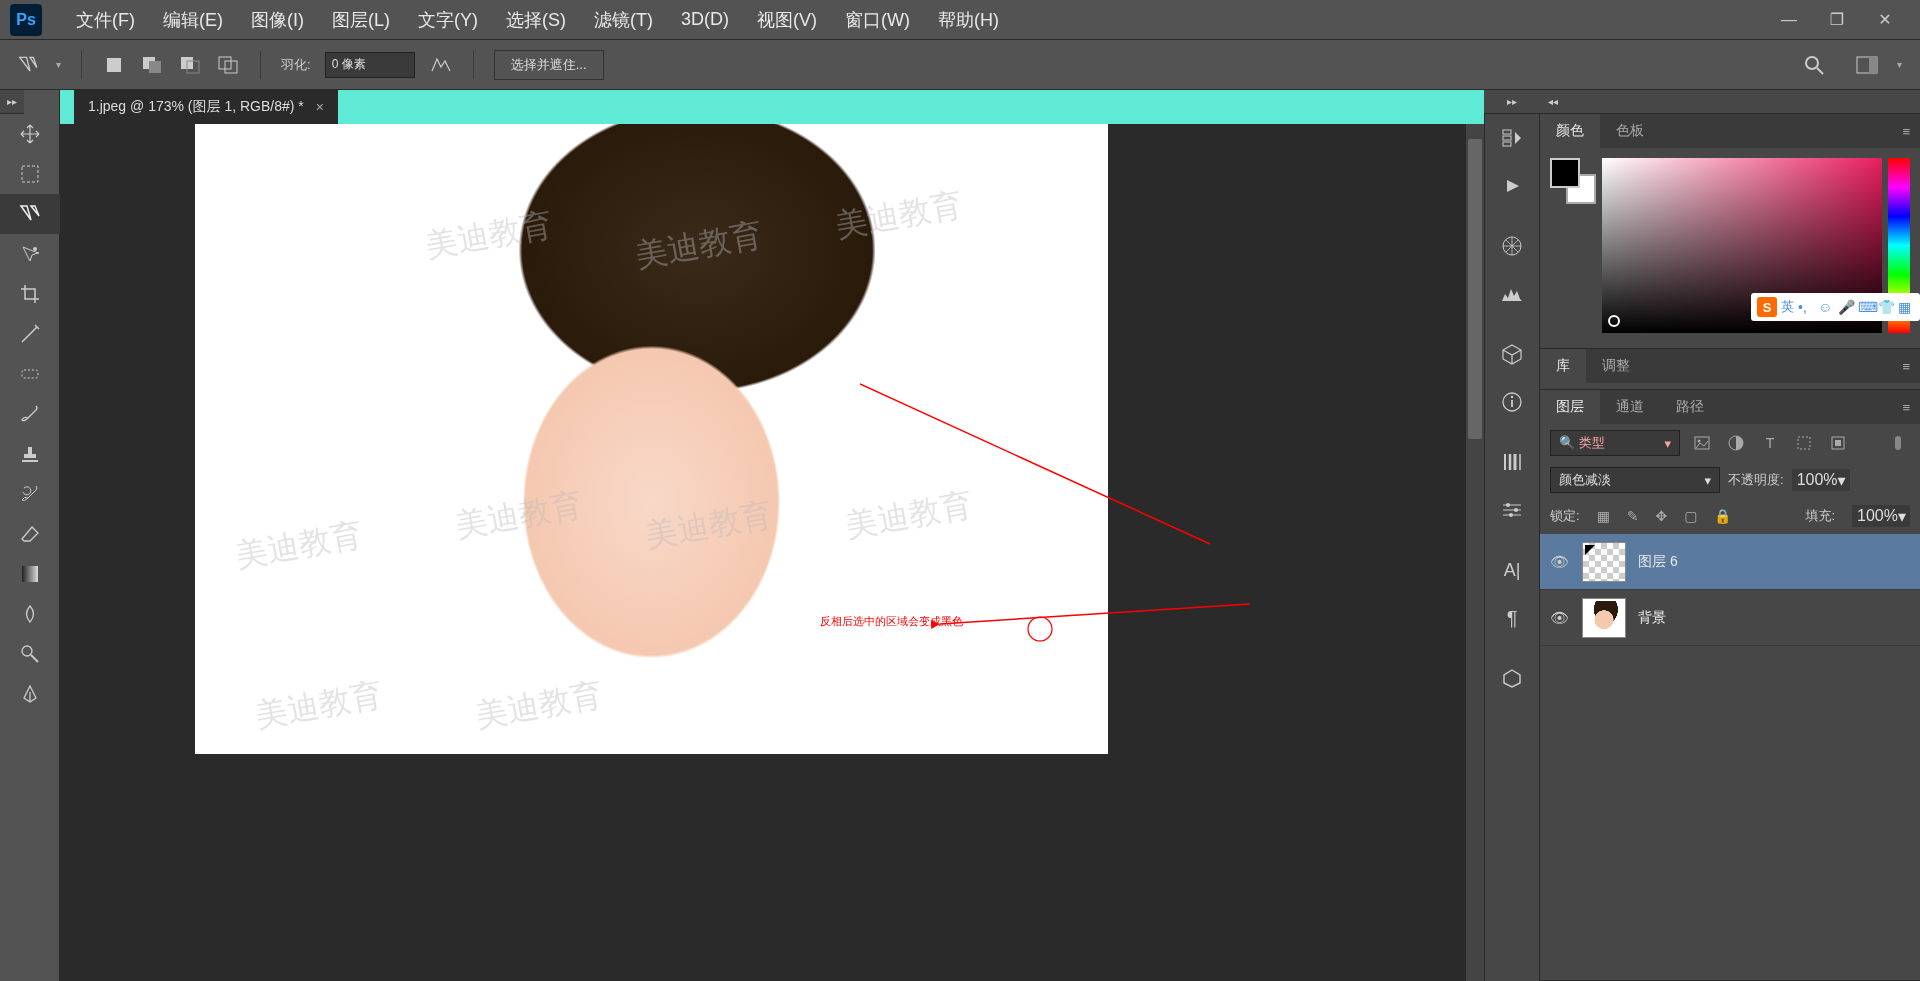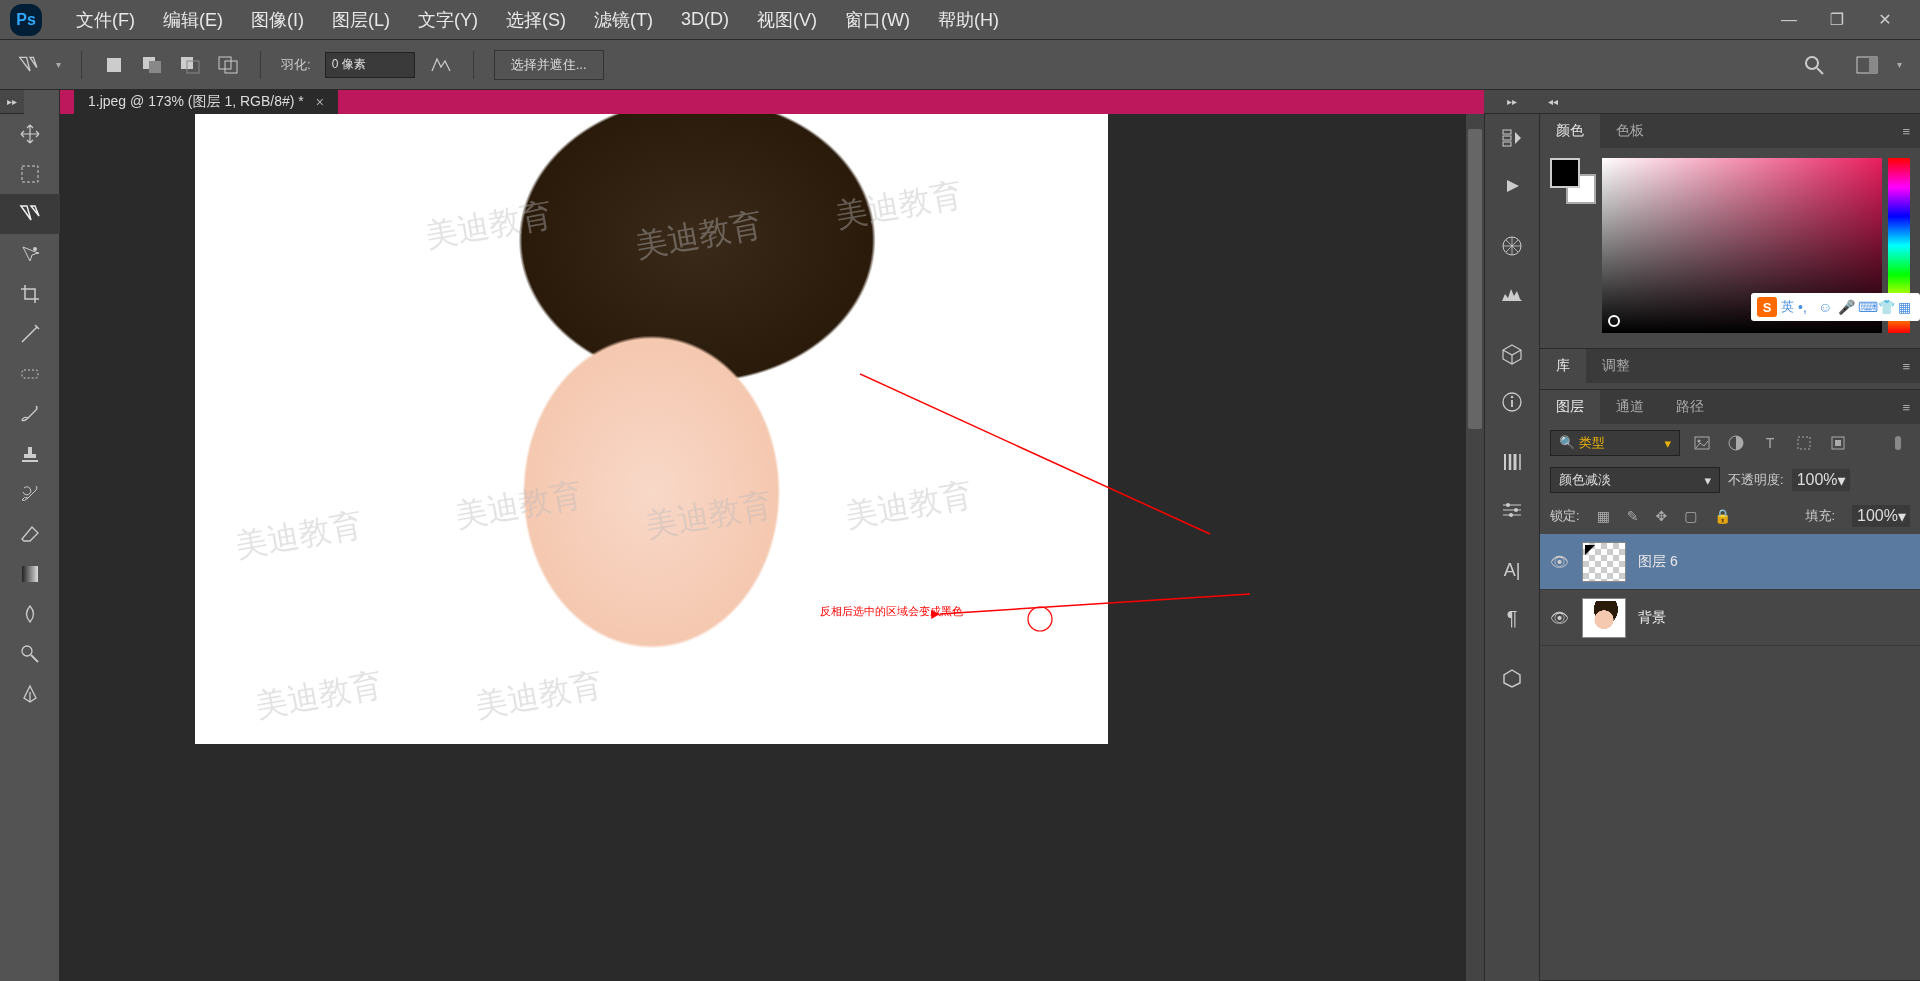--- a/index.html
+++ b/index.html
@@ -1,19 +1,19 @@
 <!DOCTYPE html>
 <html><head>
 <meta charset="utf-8">
 <style>
 * { margin: 0; padding: 0; box-sizing: border-box; font-family: "Microsoft YaHei", sans-serif; }
 body { background: #535353; color: #e8e8e8; width: 1920px; height: 981px; overflow: hidden; position: relative; font-size: 13px; }
 
 .menu-bar { height: 40px; background: #535353; display: flex; align-items: center; padding: 0 10px; border-bottom: 1px solid #2a2a2a; }
-.ps-logo { width: 32px; height: 32px; background: #001e36; color: #31a8ff; font-weight: bold; font-size: 16px; display: flex; align-items: center; justify-content: center; border-radius: 12px; margin-right: 20px; }
+.ps-logo { width: 32px; height: 32px; background: #001e36; color: #31a8ff; font-weight: bold; font-size: 16px; display: flex; align-items: center; justify-content: center; border-radius: 4px; margin-right: 20px; }
 .menu-item { padding: 0 14px; height: 100%; display: flex; align-items: center; cursor: pointer; color: #e8e8e8; font-size: 18px; }
 .win-controls { margin-left: auto; display: flex; gap: 18px; padding-right: 10px; }
 .win-btn { width: 30px; height: 24px; display: flex; align-items: center; justify-content: center; cursor: pointer; color: #ccc; font-size: 16px; }
 
 .options-bar { height: 50px; background: #535353; display: flex; align-items: center; padding: 0 18px; border-bottom: 1px solid #2a2a2a; gap: 14px; }
 .opt-icon { width: 24px; height: 24px; display: flex; align-items: center; justify-content: center; color: #ccc; cursor: pointer; }
 .opt-divider { width: 1px; height: 28px; background: #3a3a3a; margin: 0 6px; }
 .feather-label { color: #ccc; font-size: 13px; }
 .feather-input { width: 90px; height: 26px; background: #3a3a3a; border: 1px solid #222; color: #ddd; padding: 0 6px; font-size: 12px; }
 .opt-btn { height: 30px; padding: 0 16px; background: #535353; border: 1px solid #333; color: #ddd; cursor: pointer; font-size: 13px; display: flex; align-items: center; }
@@ -22,21 +22,21 @@
 .main-row { display: flex; height: calc(100% - 90px); }
 
 .expand-btn { width: 24px; height: 24px; background: #474747; color: #ccc; display: flex; align-items: center; justify-content: center; font-size: 10px; cursor: pointer; border-bottom: 1px solid #2a2a2a; }
 
 .toolbox-col { width: 60px; background: #535353; border-right: 1px solid #2a2a2a; }
 .toolbox { display: flex; flex-direction: column; }
 .tool { width: 60px; height: 40px; display: flex; align-items: center; justify-content: center; cursor: pointer; position: relative; }
 .tool.active { background: #3a3a3a; }
 
 .canvas-area { flex: 1; background: #2a2a2a; display: flex; flex-direction: column; position: relative; }
-.doc-tab-bar { height: 24px; background: #be185d; display: flex; padding-left: 14px; }
+.doc-tab-bar { height: 34px; background: #5eead4; display: flex; padding-left: 14px; }
 .doc-tab { height: 100%; display: flex; align-items: center; padding: 0 14px; color: #ddd; font-size: 14px; gap: 12px; background: #2a2a2a; }
 .doc-close { color: #aaa; cursor: pointer; font-size: 14px; }
 .canvas-viewport { flex: 1; background: #2a2a2a; position: relative; overflow: hidden; }
 .canvas-img { position: absolute; left: 135px; top: 0; width: 913px; height: 630px; background: #fff; }
 .face-placeholder { position: absolute; inset: 0; background:
   radial-gradient(ellipse 280px 340px at 50% 60%, #f8d8c8 0%, #f5c8b0 45%, transparent 46%),
   radial-gradient(ellipse 350px 280px at 55% 20%, #3a2a1a 0%, #2a1a0a 50%, transparent 51%),
   #ffffff;
 }
 .watermark { position: absolute; color: #bbb; font-size: 32px; opacity: 0.4; transform: rotate(-10deg); pointer-events: none; font-weight: 500; }
@@ -64,21 +64,21 @@
 .hue-strip { width: 22px; height: 175px; background: linear-gradient(to bottom, #ff0000, #ff00ff, #0000ff, #00ffff, #00ff00, #ffff00, #ff0000); }
 .ime-bar { position: absolute; right: 0px; top: 145px; height: 28px; display: flex; align-items: center; gap: 4px; background: #fff; padding: 2px 6px; border-radius: 3px; z-index: 5; }
 .ime-logo { width: 20px; height: 20px; background: #ff6a00; color: #fff; font-weight: bold; display: flex; align-items: center; justify-content: center; border-radius: 3px; font-size: 13px; }
 .ime-text { color: #4a90e2; font-size: 13px; }
 .ime-icn { width: 16px; height: 16px; color: #4a90e2; font-size: 14px; }
 
 .lib-panel-body { height: 6px; }
 
 .layers-body { flex: 1; display: flex; flex-direction: column; background: #474747; }
 .layers-row1 { height: 38px; display: flex; align-items: center; padding: 0 10px; gap: 10px; }
-.type-filter { width: 130px; height: 26px; background: #3a3a3a; border: 1px solid #222; color: #eab308; display: flex; align-items: center; padding: 0 8px; font-size: 13px; justify-content: space-between; }
+.type-filter { width: 130px; height: 26px; background: #3a3a3a; border: 1px solid #222; color: #fca5a5; display: flex; align-items: center; padding: 0 8px; font-size: 13px; justify-content: space-between; }
 .filter-icn { width: 24px; height: 24px; display: flex; align-items: center; justify-content: center; color: #aaa; cursor: pointer; }
 .layers-row2 { height: 36px; display: flex; align-items: center; padding: 0 10px; gap: 8px; }
 .blend-select { width: 170px; height: 26px; background: #3a3a3a; border: 1px solid #222; color: #ddd; display: flex; align-items: center; padding: 0 8px; font-size: 13px; justify-content: space-between; }
 .prop-label { color: #ccc; font-size: 13px; }
 .prop-val { width: 58px; height: 22px; background: #3a3a3a; color: #ddd; font-size: 16px; display: flex; align-items: center; padding: 0 4px; justify-content: flex-end; }
 .layers-row3 { height: 36px; display: flex; align-items: center; padding: 0 10px; gap: 17px; }
 .lock-icn { color: #aaa; cursor: pointer; font-size: 14px; }
 
 .layer-list { flex: 1; }
 .layer-item { height: 56px; display: flex; align-items: center; padding: 0 10px; gap: 12px; border-bottom: 1px solid #3a3a3a; }

